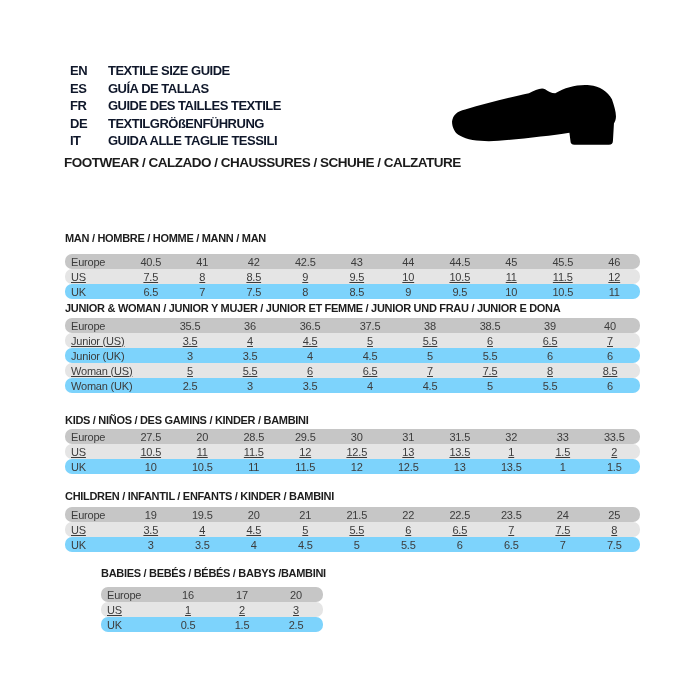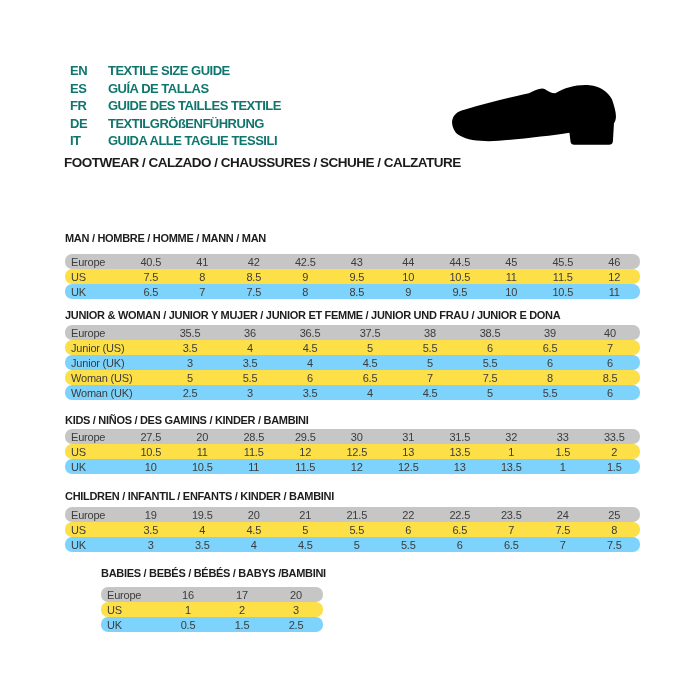--- a/index.html
+++ b/index.html
@@ -6,51 +6,51 @@
   body{
     width:700px;height:700px;background:#ffffff;
     font-family:"Liberation Sans",sans-serif;
     -webkit-font-smoothing:antialiased;
   }
   .page{position:relative;width:700px;height:700px;overflow:hidden;background:#fff;}
 
   
   .lang-block{position:absolute;left:70px;top:62px;}
   .lang-row{display:flex;height:17.5px;align-items:center;
-    font-weight:700;font-size:13px;letter-spacing:-0.5px;color:#0f766e;}
+    font-weight:700;font-size:13px;letter-spacing:-0.5px;color:#0f172a;}
   .lang-code{width:38px;flex:0 0 38px;}
 
   
   .footwear{position:absolute;left:64px;top:155px;
     font-weight:700;font-size:13.5px;letter-spacing:-0.5px;color:#1b1b1b;}
 
   
   .shoe{position:absolute;left:450px;top:83px;width:168px;height:63px;}
 
   
   .size-section{position:absolute;left:65px;width:575px;}
   .size-section h2{margin:0;font-size:11px;font-weight:700;
     letter-spacing:-0.3px;color:#1d1d1d;line-height:11px;white-space:nowrap;}
   .sec-man{top:221px;margin-top:12px;}
-  .sec-junior{top:310px;}
+  .sec-junior{top:303px;}
   .sec-kids{top:415px;}
   .sec-children{top:491px;}
   .sec-babies{top:568px;width:222px;margin-left:36px;}
 
   .stable{margin-top:10px;}
   .sec-junior .stable{margin-top:4px;}
   .sec-kids .stable{margin-top:3px;}
   .sec-children .stable{margin-top:5px;}
   .sec-babies .stable{margin-top:8px;}
 
   .trow{display:flex;height:15px;align-items:center;
     font-size:11px;letter-spacing:-0.2px;color:#3c3c3c;border-radius:7px;}
   .thead{background:#c6c6c6;}
   .tstripe{background:#7dd3fc;}
-  .twhite{background:#fde047;}
+  .twhite{background:#e5e5e5;text-decoration:underline;}
   .tcell{flex:0 0 51.5px;text-align:center;white-space:nowrap;}
   .tlabel{flex:0 0 54px;text-align:left;padding-left:6px;}
   .sec-junior .tcell{flex:0 0 60px;}
   .sec-junior .tlabel{flex:0 0 89px;padding-left:6px;}
   .sec-babies .tcell{flex:0 0 54px;}
   .sec-babies .tlabel{flex:0 0 54px;padding-left:6px;}
 </style>
 </head>
 <body>
 

